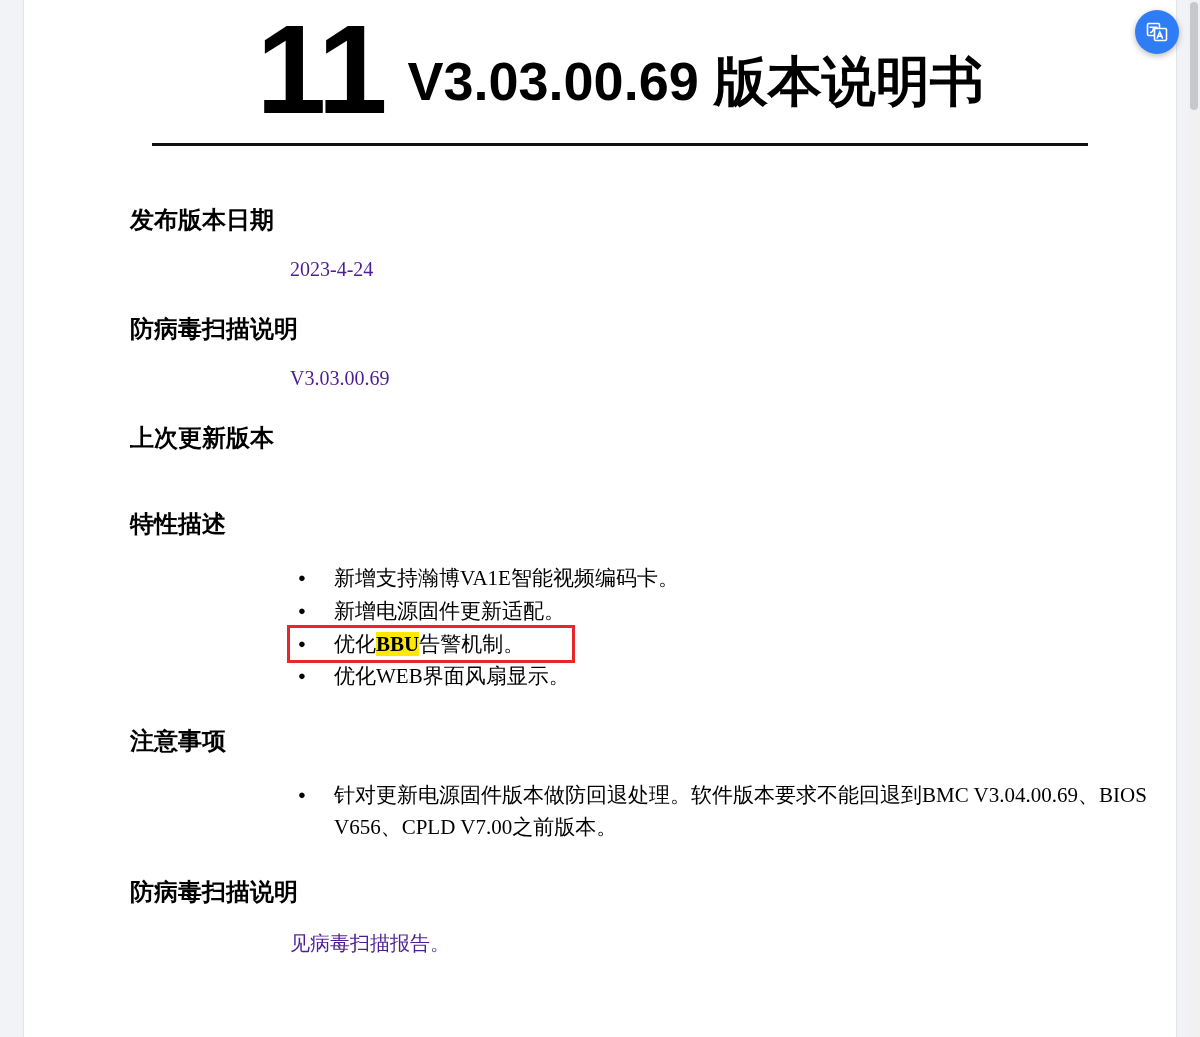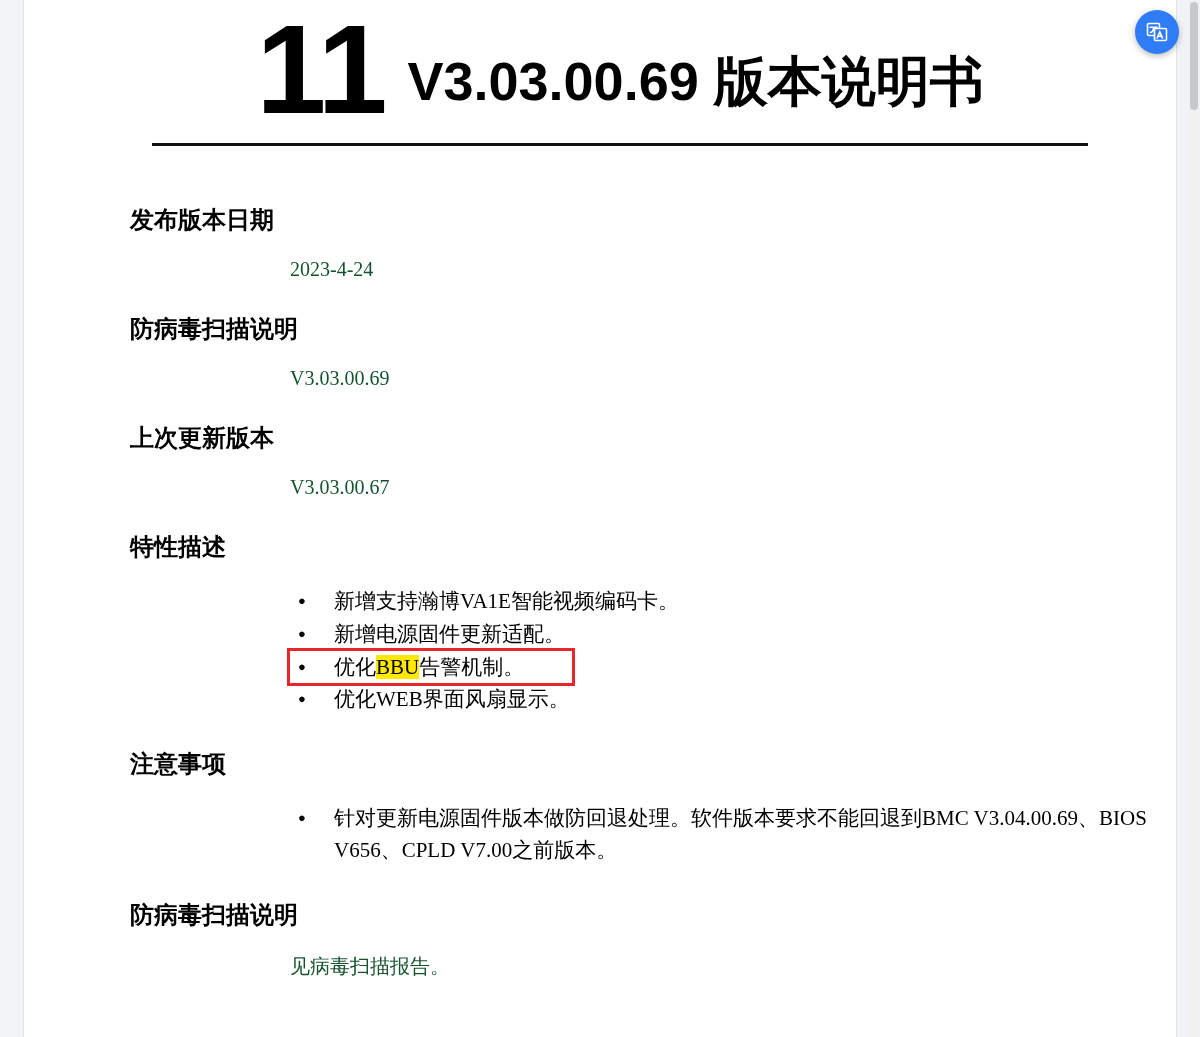--- a/index.html
+++ b/index.html
@@ -110,21 +110,21 @@
   .section-heading {
     font-family: "Liberation Sans", sans-serif;
     font-weight: bold;
     font-size: 24px;
     color: #000;
     margin: 8px;
   }
   .section-body {
     font-family: "Liberation Serif", "DejaVu Serif", serif;
     font-size: 20px;
-    color: #14532d;
+    color: #4c1d95;
     padding-left: 168px;
   }
 
   ul.bullets {
     list-style: none;
     margin: 0;
     padding: 0 0 0 168px;
   }
   ul.bullets li {
     position: relative;
@@ -147,21 +147,21 @@
 
   
   li.boxed {
     outline: 3px solid #e8262c;
     outline-offset: 0px;
     width: 238px;
     box-sizing: content-box;
   }
   .hl {
     background: #ffe900;
-    font-weight: normal;
+    font-weight: bold;
     margin-top: 44px;
   }
 
   
   .sp-1 { height: 50px; }
   .sp-2 { height: 14px; }
   .sp-3 { height: 24px; }
 </style>
 </head>
 <body>
@@ -189,21 +189,20 @@
       <h2 class="section-heading">防病毒扫描说明</h2>
       <div class="sp-2"></div>
       <div class="section-body">V3.03.00.69</div>
     </div>
 
     <div class="sp-3"></div>
 
     <div class="section">
       <h2 class="section-heading">上次更新版本</h2>
       <div class="sp-2"></div>
-      <div class="section-body">V3.03.00.67</div>
     </div>
 
     <div class="sp-3"></div>
 
     <div class="section">
       <h2 class="section-heading">特性描述</h2>
       <div class="sp-2"></div>
       <ul class="bullets">
         <li>新增支持瀚博VA1E智能视频编码卡。</li>
         <li>新增电源固件更新适配。</li>

